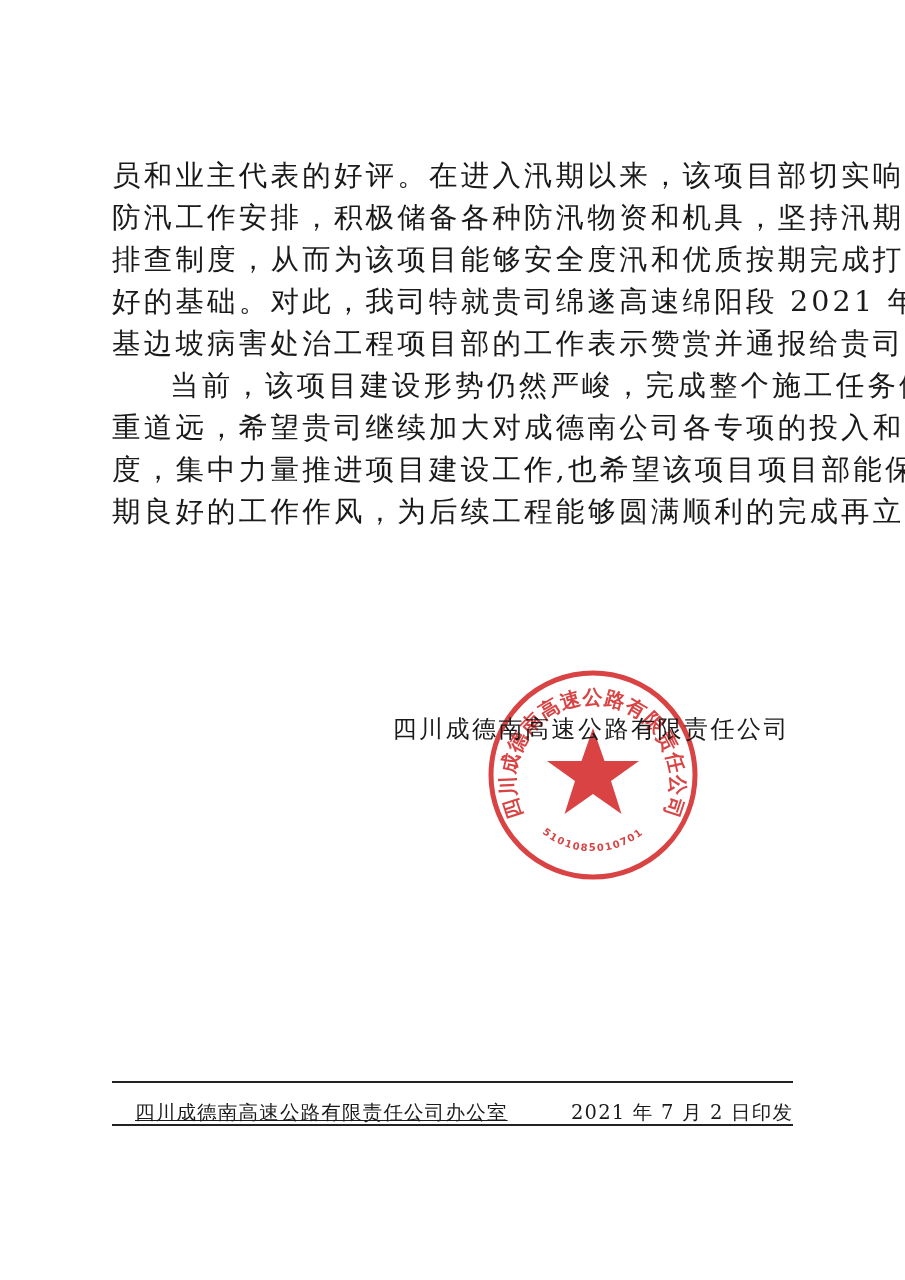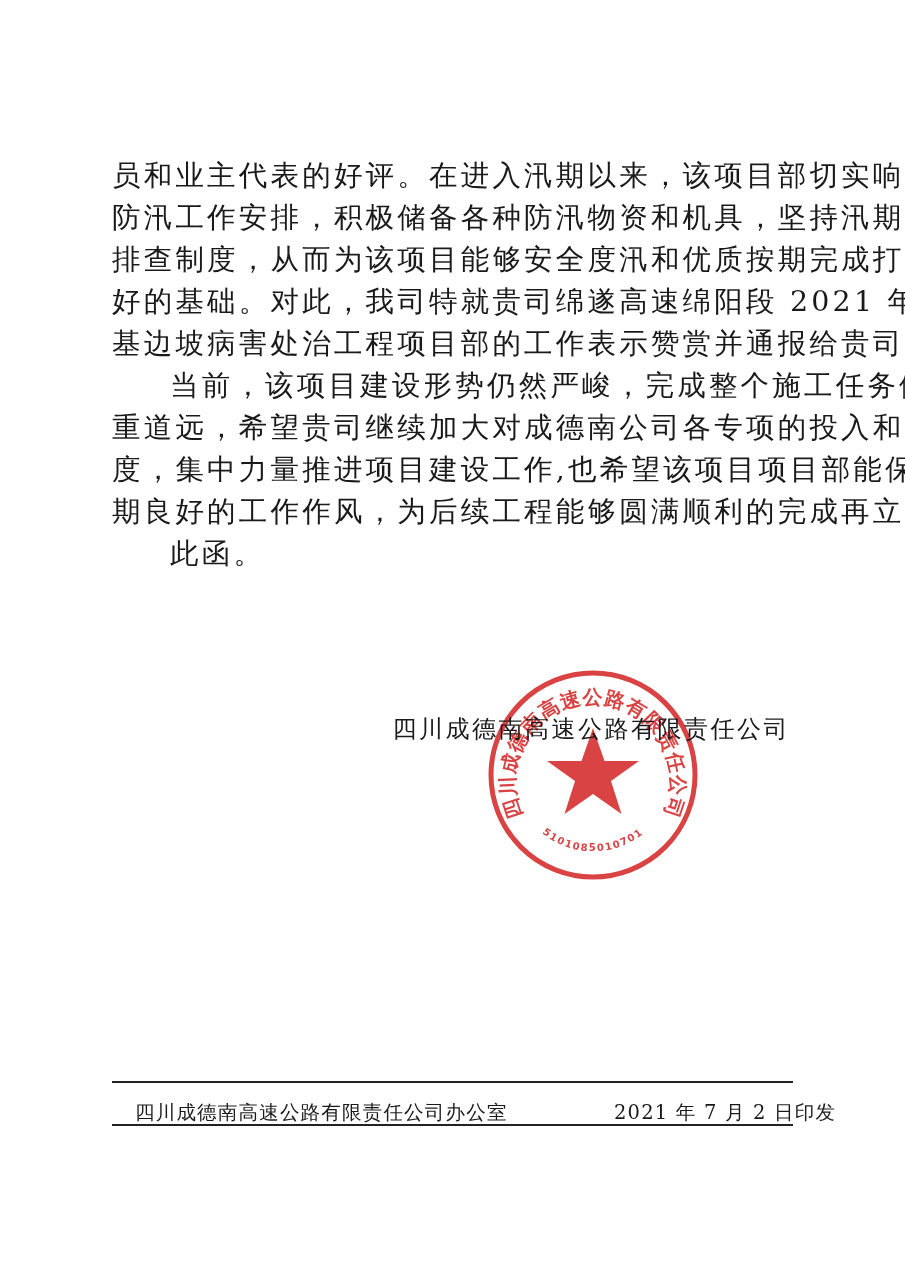--- a/index.html
+++ b/index.html
@@ -10,44 +10,41 @@
   .line { height:42px; line-height:42px; font-size:28.5px; letter-spacing:3.2px; white-space:nowrap; }
   .indent { padding-left:58px; }
   .sig { position:absolute; right:115px; font-size:24px; letter-spacing:2.5px; white-space:nowrap; }
   .sig-company { top:713px; }
   .sig-date { top:758px; right:208px; }
   .seal { position:absolute; left:486px; top:668px; width:214px; height:214px; opacity:0.88; }
   .rule { position:absolute; left:112px; width:681px; background:#222; }
   .rule-top { top:1081px; height:2px; }
   .rule-bottom { top:1124px; height:1.5px; }
   .footer { position:absolute; top:1099px; font-size:19.5px; letter-spacing:1.2px; white-space:nowrap; }
-  .footer-left { left:135px; }
-  .footer-right { left:571px;margin-left:43px; }
+  .footer-left { left:135px;text-decoration:underline; }
+  .footer-right { left:571px; }
 </style>
 </head>
 <body>
 
 <div class="page">
 
   <div class="body-text">
     <div>
       <div class="line">员和业主代表的好评。在进入汛期以来，该项目部切实响应我司</div>
       <div class="line">防汛工作安排，积极储备各种防汛物资和机具，坚持汛期巡查、</div>
       <div class="line">排查制度，从而为该项目能够安全度汛和优质按期完成打下了良</div>
       <div class="line">好的基础。对此，我司特就贵司绵遂高速绵阳段 2021 年水毁路</div>
       <div class="line">基边坡病害处治工程项目部的工作表示赞赏并通报给贵司。</div>
     </div>
     <div>
       <div class="line indent">当前，该项目建设形势仍然严峻，完成整个施工任务依旧任</div>
       <div class="line">重道远，希望贵司继续加大对成德南公司各专项的投入和支持力</div>
       <div class="line">度，集中力量推进项目建设工作,也希望该项目项目部能保持前</div>
       <div class="line">期良好的工作作风，为后续工程能够圆满顺利的完成再立新功。</div>
-    </div>
-    <div>
-      <div class="line indent">此函。</div>
     </div>
   </div>
 
   <svg class="seal" viewBox="0 0 214 214" xmlns="http://www.w3.org/2000/svg">
     <defs>
       <path id="sealArc" d="M 38 150 A 78 78 0 1 1 176 150" fill="none"></path>
       <path id="codeArc" d="M 42 150 A 80 80 0 0 0 172 150" fill="none"></path>
     </defs>
     <circle cx="107" cy="107" r="102" fill="none" stroke="#d42a2a" stroke-width="5"></circle>
     <text font-family="DejaVu Sans, sans-serif" font-size="20" font-weight="bold" fill="#d42a2a" letter-spacing="1">

